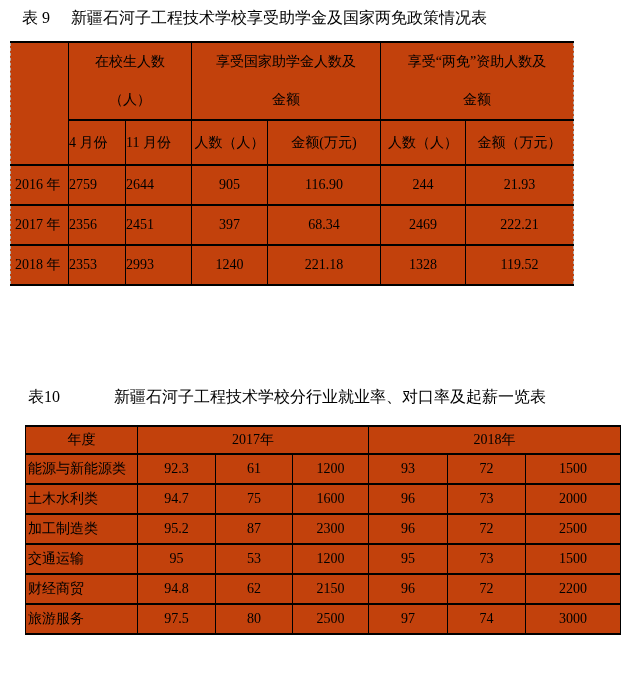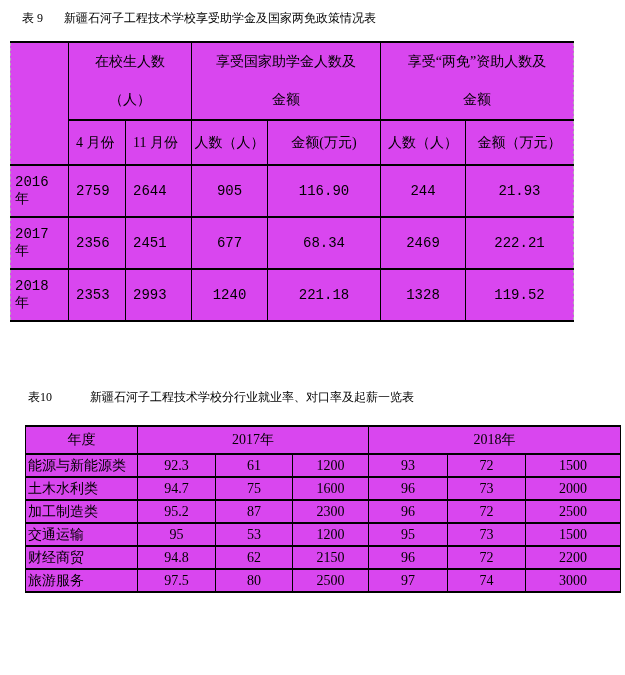--- a/index.html
+++ b/index.html
@@ -3,58 +3,58 @@
 <meta charset="utf-8">
 <style>
   html,body { margin:0; padding:0; background:#ffffff; }
   body {
     width:625px; height:675px;
     font-family:"Liberation Serif","DejaVu Serif",serif;
     color:#000;
   }
   .page { position:relative; width:625px; height:675px; background:#fff; overflow:hidden; }
 
-  .caption { position:absolute; font-size:12px; white-space:nowrap; line-height:20px; }
+  .caption { position:absolute; font-size:16px; white-space:nowrap; line-height:20px; }
   #t9cap  { left:22px;  top:8px;   }
   #t10cap { left:28px;  top:387px; }
   #t9cap  .cap-title { margin-left:21px; }
-  #t10cap .cap-title { margin-left:38px; }
-
-  table { border-collapse:collapse; table-layout:fixed; position:absolute; background:#d946ef; }
+  #t10cap .cap-title { margin-left:54px; }
+
+  table { border-collapse:collapse; table-layout:fixed; position:absolute; background:#c2410c; }
   th, td { padding:0; font-weight:normal; font-size:14px; text-align:center; vertical-align:middle; overflow:hidden; }
 
   
   #t9 { left:10px; top:41px; width:563px; }
   #t9 th, #t9 td {
     border:1px solid #000;
     border-top-width:2px; border-bottom-width:2px;
   }
   #t9 .dl { border-left:1px dashed #b0b0b0; }
   #t9 .dr { border-right:1px dashed #b0b0b0; }
   #t9 .gh span { display:block; line-height:38px; }
   #t9 .r-gh  { height:76px; }
   #t9 .r-sub { height:45px; }
-  #t9 .r-dat { height:52px;font-family:Liberation Mono, monospace; }
+  #t9 .r-dat { height:40px; }
   #t9 .c-year { text-align:left; padding-left:4px; }
-  #t9 .c-m    { text-align:left; padding-left:7px; }
+  #t9 .c-m    { text-align:left; }
 
   
   .para { position:absolute; left:5px; top:320px; width:616px; font-size:16px; line-height:27px; }
   .para .ln { display:block; }
   .para .indent { padding-left:42px; }
 
   
   #t10 { left:25px; top:425px; width:595px; }
   #t10 th, #t10 td {
     border:1px solid #000;
     border-top-width:2px; border-bottom-width:2px;margin-top:44px;
   }
   #t10 .r-h1 { height:28px; }
   #t10 .r-h2 { height:35px; }
-  #t10 .r-dat { height:23px; }
+  #t10 .r-dat { height:30px; }
   #t10 .sal span { display:block; line-height:17px; }
   #t10 .c-cat { text-align:left; padding-left:2px; }
 </style>
 </head>
 <body>
 
 <div class="page">
 
   <div class="caption" id="t9cap">
     <span class="cap-label">表 9</span><span class="cap-title">新疆石河子工程技术学校享受助学金及国家两免政策情况表</span>
@@ -100,21 +100,21 @@
       <td class="c-m">2644</td>
       <td>905</td>
       <td>116.90</td>
       <td>244</td>
       <td class="dr">21.93</td>
     </tr>
     <tr class="r-dat">
       <td class="c-year dl">2017 年</td>
       <td class="c-m">2356</td>
       <td class="c-m">2451</td>
-      <td>677</td>
+      <td>397</td>
       <td>68.34</td>
       <td>2469</td>
       <td class="dr">222.21</td>
     </tr>
     <tr class="r-dat">
       <td class="c-year dl">2018 年</td>
       <td class="c-m">2353</td>
       <td class="c-m">2993</td>
       <td>1240</td>
       <td>221.18</td>

